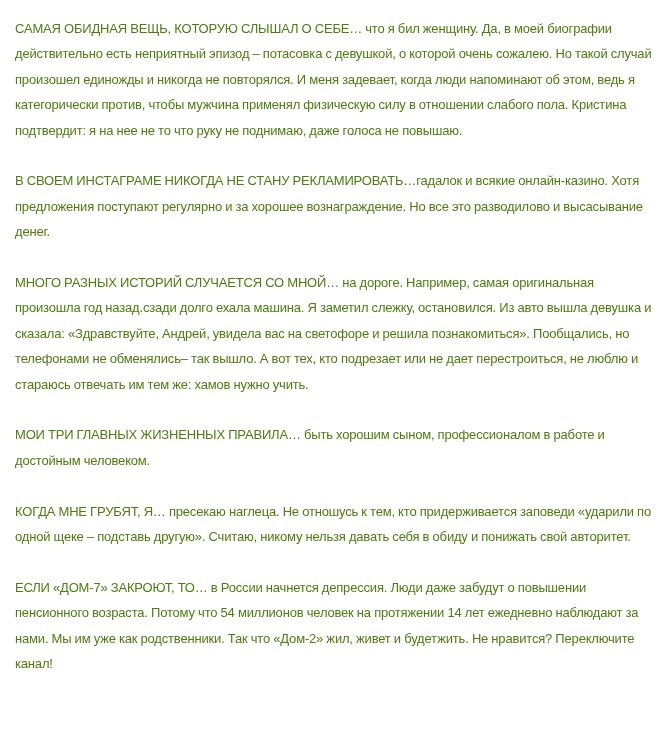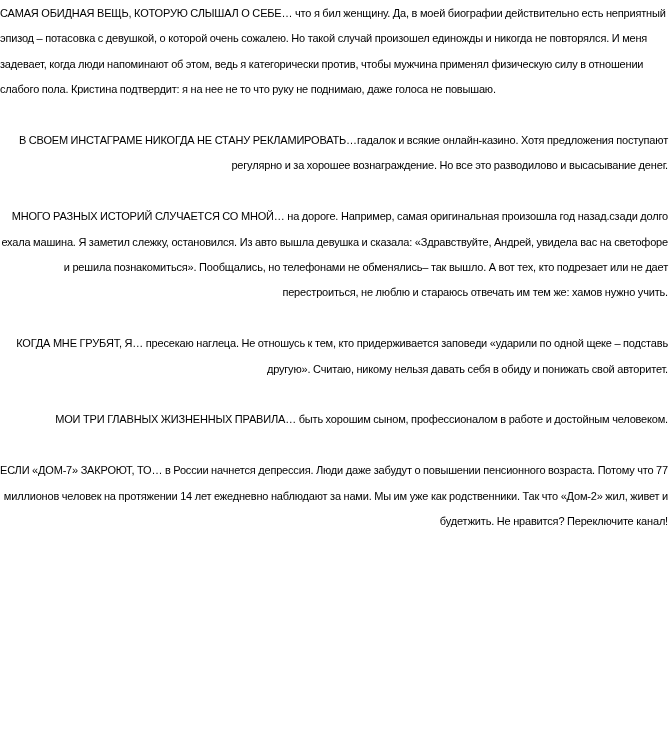--- a/index.html
+++ b/index.html
@@ -19,51 +19,50 @@
     height: 739px;
     background: #ffffff;
     box-sizing: border-box;
     padding: 0 2px 0 0;
     position: relative;
   }
   .article {
     padding-top: 1px;
   }
   .para {
-    margin: 0;
+    margin: 15px;
     padding: 0;
-    color: #000000;
-    font-size: 11px;
+    color: #4d7c0f;
+    font-size: 13px;
     line-height: 25.4px;
     letter-spacing: -0.18px;
     word-spacing: -0.2px;
     text-align: left;
     font-weight: 400;
     -webkit-font-smoothing: antialiased;
   }
   .para + .para {
     margin-top: 25.4px;
-    text-align: right;
   }
   .lead {
     text-transform: none;
   }
 </style>
 </head>
 <body>
 
 <div class="page">
   <div class="article">
 
     <p class="para"><span class="lead">САМАЯ ОБИДНАЯ ВЕЩЬ, КОТОРУЮ СЛЫШАЛ О СЕБЕ…</span><span> что я бил женщину. Да, в моей биографии действительно есть неприятный эпизод – потасовка с девушкой, о которой очень сожалею. Но такой случай произошел единожды и никогда не повторялся. И меня задевает, когда люди напоминают об этом, ведь я категорически против, чтобы мужчина применял физическую силу в отношении слабого пола. Кристина подтвердит: я на нее не то что руку не поднимаю, даже голоса не повышаю.</span></p>
 
     <p class="para"><span class="lead">В СВОЕМ ИНСТАГРАМЕ НИКОГДА НЕ СТАНУ РЕКЛАМИРОВАТЬ…</span><span>гадалок и всякие онлайн-казино. Хотя предложения поступают регулярно и за хорошее вознаграждение. Но все это разводилово и высасывание денег.</span></p>
 
     <p class="para"><span class="lead">МНОГО РАЗНЫХ ИСТОРИЙ СЛУЧАЕТСЯ СО МНОЙ…</span><span> на дороге. Например, самая оригинальная произошла год назад.сзади долго ехала машина. Я заметил слежку, остановился. Из авто вышла девушка и сказала: «Здравствуйте, Андрей, увидела вас на светофоре и решила познакомиться». Пообщались, но телефонами не обменялись– так вышло. А вот тех, кто подрезает или не дает перестроиться, не люблю и стараюсь отвечать им тем же: хамов нужно учить.</span></p>
 
+    <p class="para"><span class="lead">МОИ ТРИ ГЛАВНЫХ ЖИЗНЕННЫХ ПРАВИЛА…</span><span> быть хорошим сыном, профессионалом в работе и достойным человеком.</span></p>
+
     <p class="para"><span class="lead">КОГДА МНЕ ГРУБЯТ, Я…</span><span> пресекаю наглеца. Не отношусь к тем, кто придерживается заповеди «ударили по одной щеке – подставь другую». Считаю, никому нельзя давать себя в обиду и понижать свой авторитет.</span></p>
 
-    <p class="para"><span class="lead">МОИ ТРИ ГЛАВНЫХ ЖИЗНЕННЫХ ПРАВИЛА…</span><span> быть хорошим сыном, профессионалом в работе и достойным человеком.</span></p>
-
-    <p class="para"><span class="lead">ЕСЛИ «ДОМ-7» ЗАКРОЮТ, ТО…</span><span> в России начнется депрессия. Люди даже забудут о повышении пенсионного возраста. Потому что 77 миллионов человек на протяжении 14 лет ежедневно наблюдают за нами. Мы им уже как родственники. Так что «Дом-2» жил, живет и будетжить. Не нравится? Переключите канал!</span></p>
+    <p class="para"><span class="lead">ЕСЛИ «ДОМ-7» ЗАКРОЮТ, ТО…</span><span> в России начнется депрессия. Люди даже забудут о повышении пенсионного возраста. Потому что 54 миллионов человек на протяжении 14 лет ежедневно наблюдают за нами. Мы им уже как родственники. Так что «Дом-2» жил, живет и будетжить. Не нравится? Переключите канал!</span></p>
 
   </div>
 </div>
 
 </body></html>

